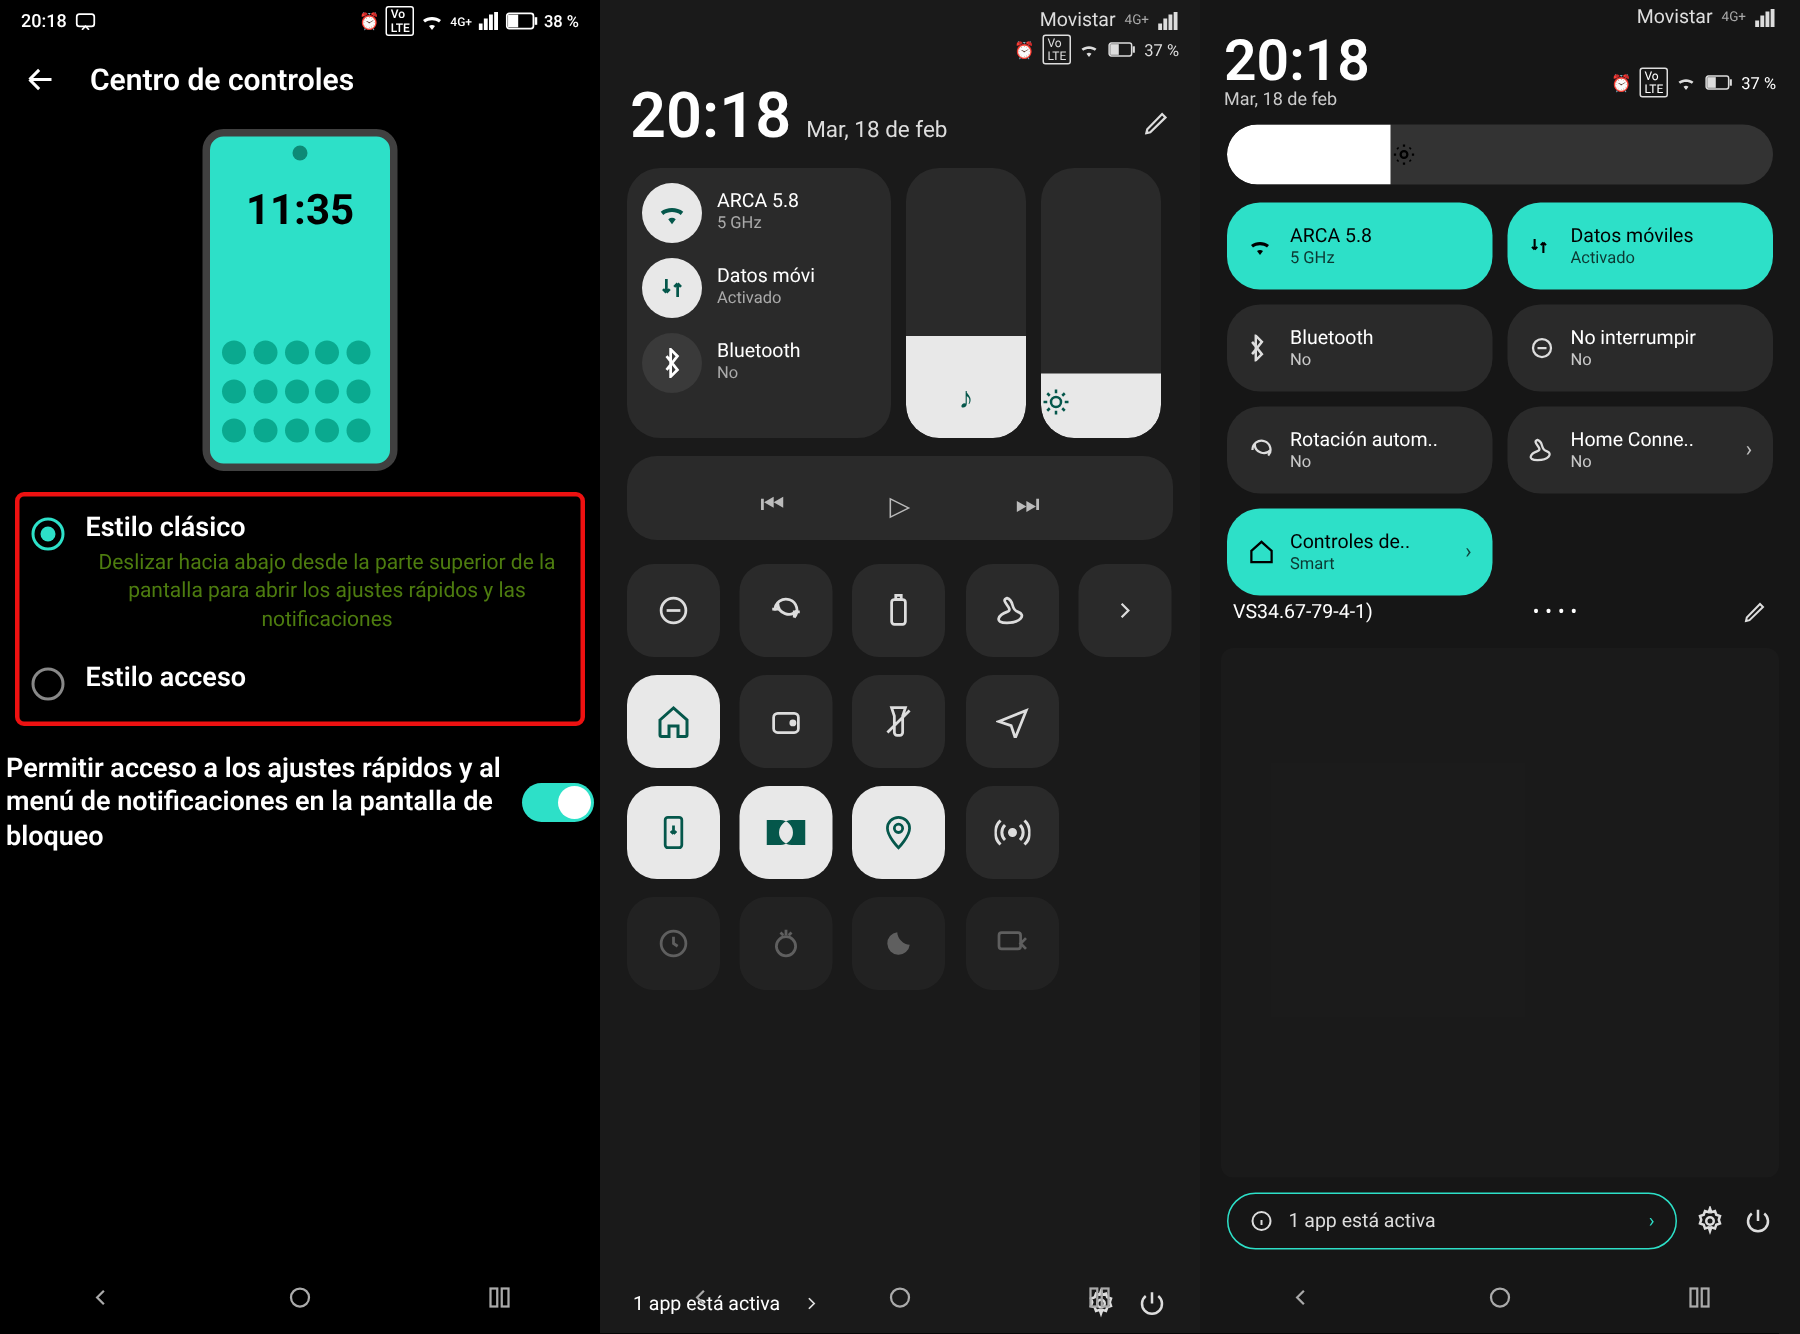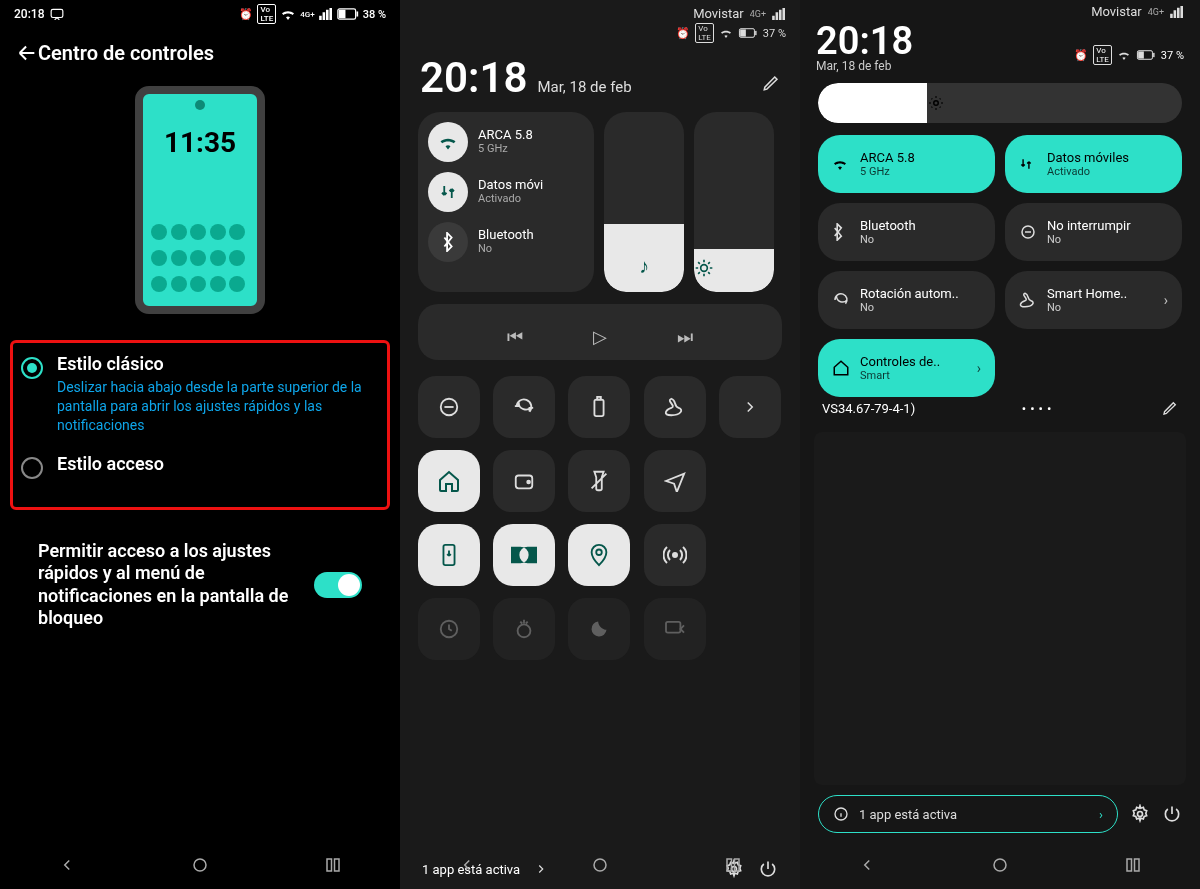--- a/index.html
+++ b/index.html
@@ -18,36 +18,36 @@
 
   
   .status-bar { height: 28px; display: flex; align-items: center; justify-content: space-between; padding: 0 14px; font-size: 12px; font-weight: 500; }
   .status-left { display: flex; gap: 6px; align-items: center; }
   .status-right { display: flex; gap: 4px; align-items: center; font-size: 11px; }
   .si { display:inline-block; }
   .nav-bar { position:absolute; bottom:0; left:0; right:0; height: 48px; display:flex; align-items:center; justify-content:space-around; }
   .nav-icon { width:22px; height:22px; display:flex; align-items:center; justify-content:center; }
 
   
-  .header1 { height: 50px; display:flex; align-items:center; padding:0 16px; font-size:20px; font-weight:600; }
+  .header1 { height: 50px; display:flex; align-items:center; gap:22px; padding:0 16px; font-size:20px; font-weight:600; }
   .mock-phone-wrap { display:flex; justify-content:center; padding: 8px 0 14px; }
-  .mock-phone { width:130px; height:228px; border-radius:14px; background:#2de0c8; border:8px solid #404040; position:relative; overflow:hidden; }
+  .mock-phone { width:130px; height:228px; border-radius:14px; background:#2de0c8; border:5px solid #404040; position:relative; overflow:hidden; }
   .mock-cam { position:absolute; top:6px; left:50%; transform:translateX(-50%); width:10px; height:10px; border-radius:50%; background:#0d8a76; }
   .mock-time { position:absolute; top:32px; left:0; right:0; text-align:center; color:#000; font-size:28px; font-weight:700; }
   .mock-dots { position:absolute; bottom:14px; left:0; right:0; display:grid; grid-template-columns:repeat(5,1fr); row-gap:10px; padding:0 8px; }
   .mock-dot { width:16px; height:16px; border-radius:50%; background:#0aa98f; }
-  .red-box { border:3px solid #e11; border-radius:6px; margin:12px 10px; padding:10px 8px 28px; }
+  .red-box { border:3px solid #e11; border-radius:6px; margin:0 10px; padding:10px 8px 14px; }
   .style-row { display:flex; gap:14px; align-items:flex-start; margin-bottom:18px; }
   .style-row:last-child { margin-bottom:0; }
   .radio { width:22px; height:22px; border-radius:50%; border:2px solid #888; margin-top:4px; flex-shrink:0; display:flex; align-items:center; justify-content:center; }
   .radio.sel { border-color:#2de0c8; }
   .radio.sel::after { content:""; width:10px; height:10px; border-radius:50%; background:#2de0c8; }
   .style-title { font-size:18px; font-weight:600; margin-bottom:4px; }
-  .style-desc { font-size:14px; color:#0ea5e9; line-height:1.35; }
-  .toggle-row { display:flex; align-items:center; gap:14px; padding:18px 38px 0; }
+  .style-desc { font-size:14px; color:#4d7c0f; line-height:1.35;text-align:center; }
+  .toggle-row { display:flex; align-items:center; gap:14px; padding:18px 4px 0; }
   .toggle-label { font-size:18px; font-weight:600; flex:1; line-height:1.25; }
   .switch { width:48px; height:26px; border-radius:13px; background:#2de0c8; position:relative; flex-shrink:0; }
   .switch::after { content:""; position:absolute; right:2px; top:2px; width:22px; height:22px; border-radius:50%; background:#fff; }
 
   
   .carrier-row { display:flex; justify-content:flex-end; padding:6px 14px 0; gap:6px; font-size:13px; color:#ddd; align-items:center; }
   .p2-status-row { display:flex; justify-content:flex-end; padding:2px 14px 6px; gap:5px; font-size:11px; color:#ddd; align-items:center; }
   .time-row { display:flex; align-items:baseline; gap:10px; padding:4px 20px 10px; }
   .big-time { font-size:42px; font-weight:600; }
   .date-txt { font-size:15px; color:#ddd; }
@@ -556,21 +556,21 @@
           <div class="tile-sub">No</div>
         </div>
     </div>
     <div class="tile">
       <span class="tile-ic">
           <svg width="18" height="18" viewBox="0 0 24 24" fill="none" stroke="#ddd" stroke-width="2">
             <path d="M8 3c6 2 2 8 8 10s2 8-8 8S2 15 8 13 2 5 8 3z"></path>
           </svg>
         </span>
       <div class="tile-body">
-          <div>Smart Home..</div>
+          <div>Home Conne..</div>
           <div class="tile-sub">No</div>
         </div>
       <span class="tile-chev">›</span>
     </div>
     <div class="tile on">
       <span class="tile-ic">
           <svg width="18" height="18" viewBox="0 0 24 24" fill="none" stroke="#000" stroke-width="2">
             <path d="M3 11l9-8 9 8v10H3z"></path>
           </svg>
         </span>

